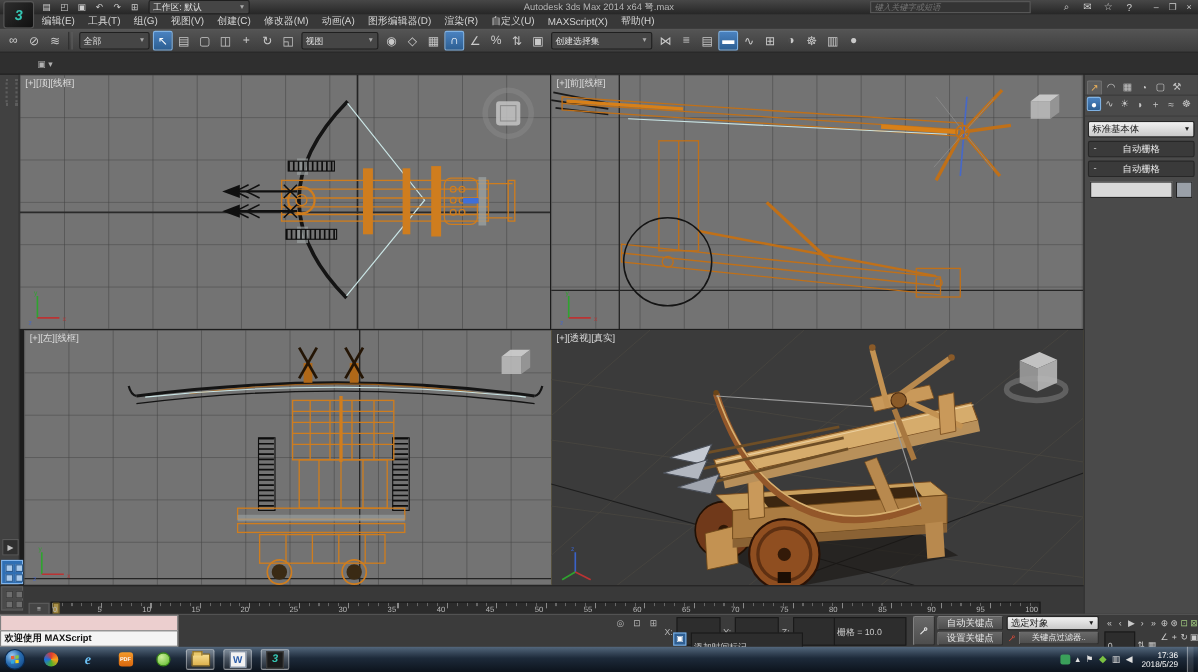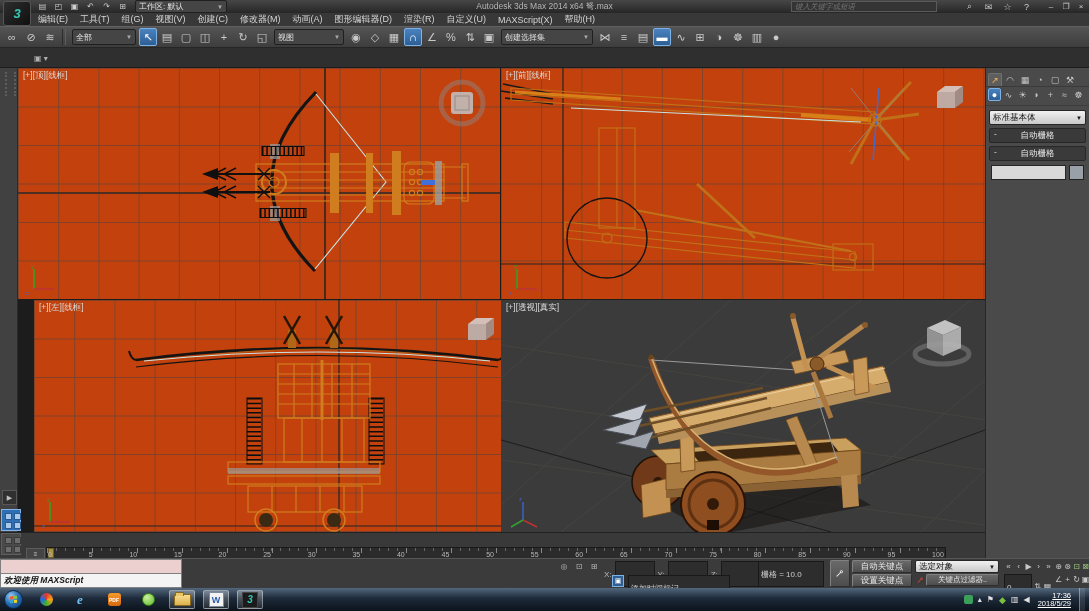--- a/index.html
+++ b/index.html
@@ -47,24 +47,24 @@
   .ribbon-min{display:flex;align-items:center;gap:3px;color:#b0b0b0;font-size:8px;padding:0 8px 4px;}
 
   
   .left-strip{position:absolute;left:0;top:68px;width:18px;height:464px;background:#414141;border-right:1px solid #2a2a2a;box-sizing:border-box;}
   .strip-grip{position:absolute;left:5px;top:4px;width:7px;height:24px;border-left:2px dotted #5d5d5d;border-right:2px dotted #5d5d5d;}
   .strip-btn{position:absolute;left:2px;top:422px;width:13px;height:13px;background:#303030;border:1px solid #585858;
              color:#c0c0c0;font-size:7px;display:flex;align-items:center;justify-content:center;}
 
   
   .vp-wrap{position:absolute;left:18px;top:68px;width:967px;height:464px;background:#1c1c1c;}
-  .vp{position:absolute;background:#c2410c;overflow:hidden;}
+  .vp{position:absolute;background:#737373;overflow:hidden;}
   .vp-top{left:0;top:0;width:482px;height:231px;}
   .vp-front{left:483px;top:0;width:484px;height:231px;}
-  .vp-left{left:16px;top:232px;width:482px;height:232px;}
+  .vp-left{left:4px;top:232px;width:482px;height:232px;}
   .vp-persp{left:483px;top:232px;width:484px;height:232px;outline:1px solid #a38d42;outline-offset:-1px;}
   .vp svg.canvas{position:absolute;left:0;top:0;}
   .vplabel{position:absolute;top:2px;left:5px;font-size:8.5px;color:#dcdcdc;z-index:5;letter-spacing:0;}
   .tripod{position:absolute;left:6px;bottom:4px;z-index:4;}
   .vcube{position:absolute;z-index:4;}
 
   
   .cmdpanel{position:absolute;left:985px;top:68px;width:104px;height:490px;background:#4a4a4a;border-left:1px solid #272727;box-sizing:border-box;}
   .cp-tabs{height:17px;display:flex;align-items:flex-end;padding:1px 2px 0;gap:1px;border-bottom:1px solid #3a3a3a;}
   .cp-tab{width:14px;height:13px;font-size:9px;color:#c6c6c6;display:flex;align-items:center;justify-content:center;border-radius:2px 2px 0 0;}
@@ -107,21 +107,21 @@
   .ruler{position:absolute;left:46px;top:14px;width:900px;height:12px;background:#2b2b2b;border:1px solid #191919;box-sizing:border-box;
          background-image:repeating-linear-gradient(90deg,#8a8a8a 0 1px,transparent 1px 44.9px),
                           repeating-linear-gradient(90deg,#666 0 1px,transparent 1px 8.98px);
          background-size:100% 5px,100% 3px;background-repeat:no-repeat;}
   .ruler-labels{position:absolute;left:0;right:0;top:3px;display:flex;justify-content:space-between;padding:0 1px;}
   .tick{font-size:7px;color:#b8b8b8;}
   .frame-marker{position:absolute;left:1px;top:0;width:6px;height:10px;background:#ab924a;border:1px solid #6e5d24;box-sizing:border-box;}
 
   
   .statusbar{position:absolute;left:0;top:558px;width:1089px;height:30px;background:#3b3b3b;border-top:1px solid #565656;box-sizing:border-box;}
-  .listener{position:absolute;left:0;top:0;width:182px;height:29px;font-style:italic;}
+  .listener{position:absolute;left:0;top:0;width:162px;height:29px;}
   .l-pink{height:13px;background:#eccfcf;border:1px solid #808080;border-bottom:none;}
   .l-white{height:13px;background:#f4f4f4;border:1px solid #808080;color:#111;font-size:8.5px;display:flex;
            align-items:center;padding:0 3px;font-weight:bold;}
   .stext{position:absolute;left:173px;top:0;font-size:9px;color:#c9c9c9;line-height:14px;white-space:nowrap;}
   .mid-icons{position:absolute;left:558px;top:2px;display:flex;gap:3px;}
   .sic{width:12px;height:11px;display:flex;align-items:center;justify-content:center;color:#b8b8b8;font-size:8px;}
   .xyz{position:absolute;left:604px;top:2px;display:flex;gap:3px;align-items:center;}
   .xyz label{font-size:8px;color:#b8b8b8;}
   .sfield{background:#2d2d2d;border:1px solid #191919;color:#ccc;font-size:8px;display:flex;align-items:center;padding:12px 2px;box-sizing:border-box;}
   .gridbox{position:absolute;left:758px;top:2px;width:66px;height:12px;}
@@ -164,21 +164,21 @@
   .i-folder{width:15px;height:10px;background:linear-gradient(#f6dd90,#ddb14c);border:1px solid #8a6a1e;border-radius:1px;position:relative;}
   .i-folder::before{content:"";position:absolute;left:0;top:-3px;width:7px;height:3px;background:#e8c76a;border:1px solid #8a6a1e;border-bottom:none;}
   .i-word{width:13px;height:13px;background:#f2f2f2;border:1px solid #7a8aa0;color:#2a5caa;font-weight:bold;font-size:9px;
           display:flex;align-items:center;justify-content:center;}
   .i-max{width:14px;height:14px;background:#1b1b1b;border:1px solid #444;color:#35c7b4;font-weight:bold;font-style:italic;
          font-size:10px;display:flex;align-items:center;justify-content:center;}
   .tray{margin-left:auto;display:flex;align-items:center;gap:5px;padding-right:4px;}
   .tray .t{color:#e0e0e0;font-size:8px;}
   .t-green{width:9px;height:9px;background:#3aa05a;border-radius:2px;}
   .t-shield{color:#7ac142;font-size:9px;}
-  .clock{text-align:right;font-size:7.5px;line-height:8px;color:#fff;padding:0 3px;text-decoration:underline;}
+  .clock{text-align:right;font-size:7.5px;line-height:8px;color:#fff;padding:0 3px;}
   .show-desktop{width:5px;height:23px;background:rgba(255,255,255,.10);border-left:1px solid rgba(255,255,255,.35);}
 </style>
 </head>
 <body>
 
 <div id="app">
 
   <div class="titlebar">
     <div class="max-logo">3</div>
     <div class="qat">

